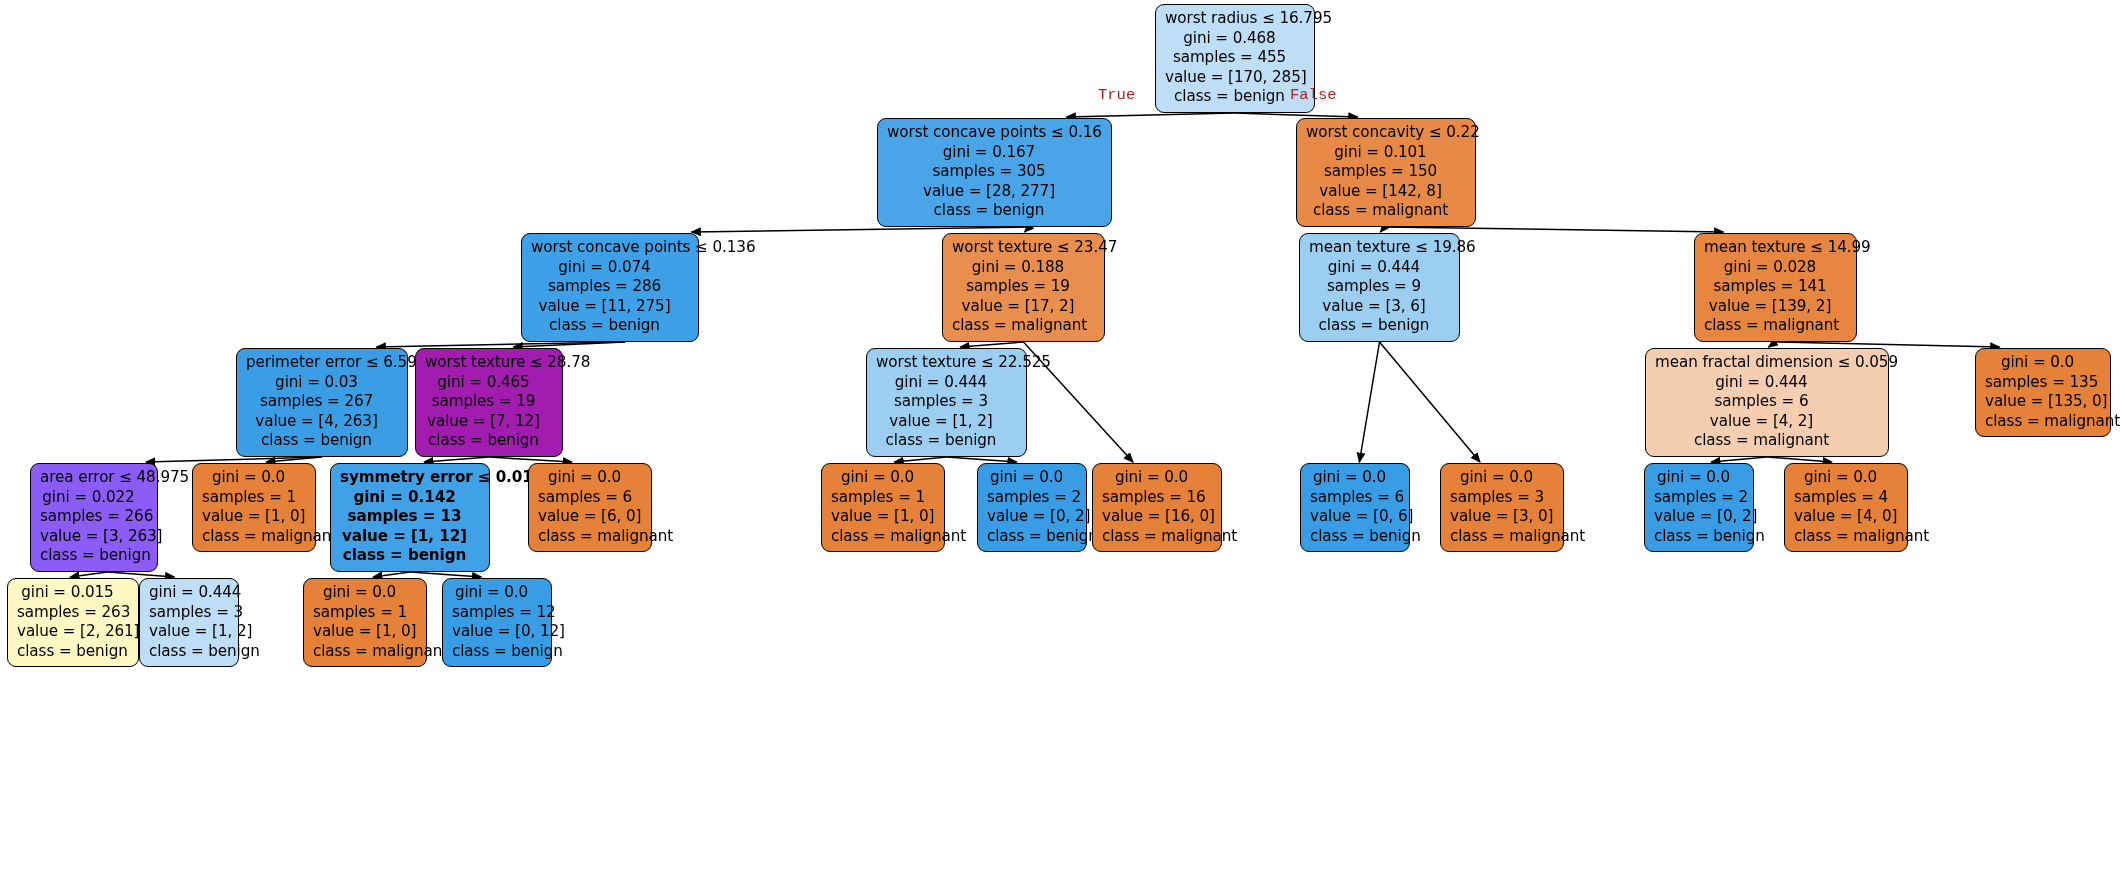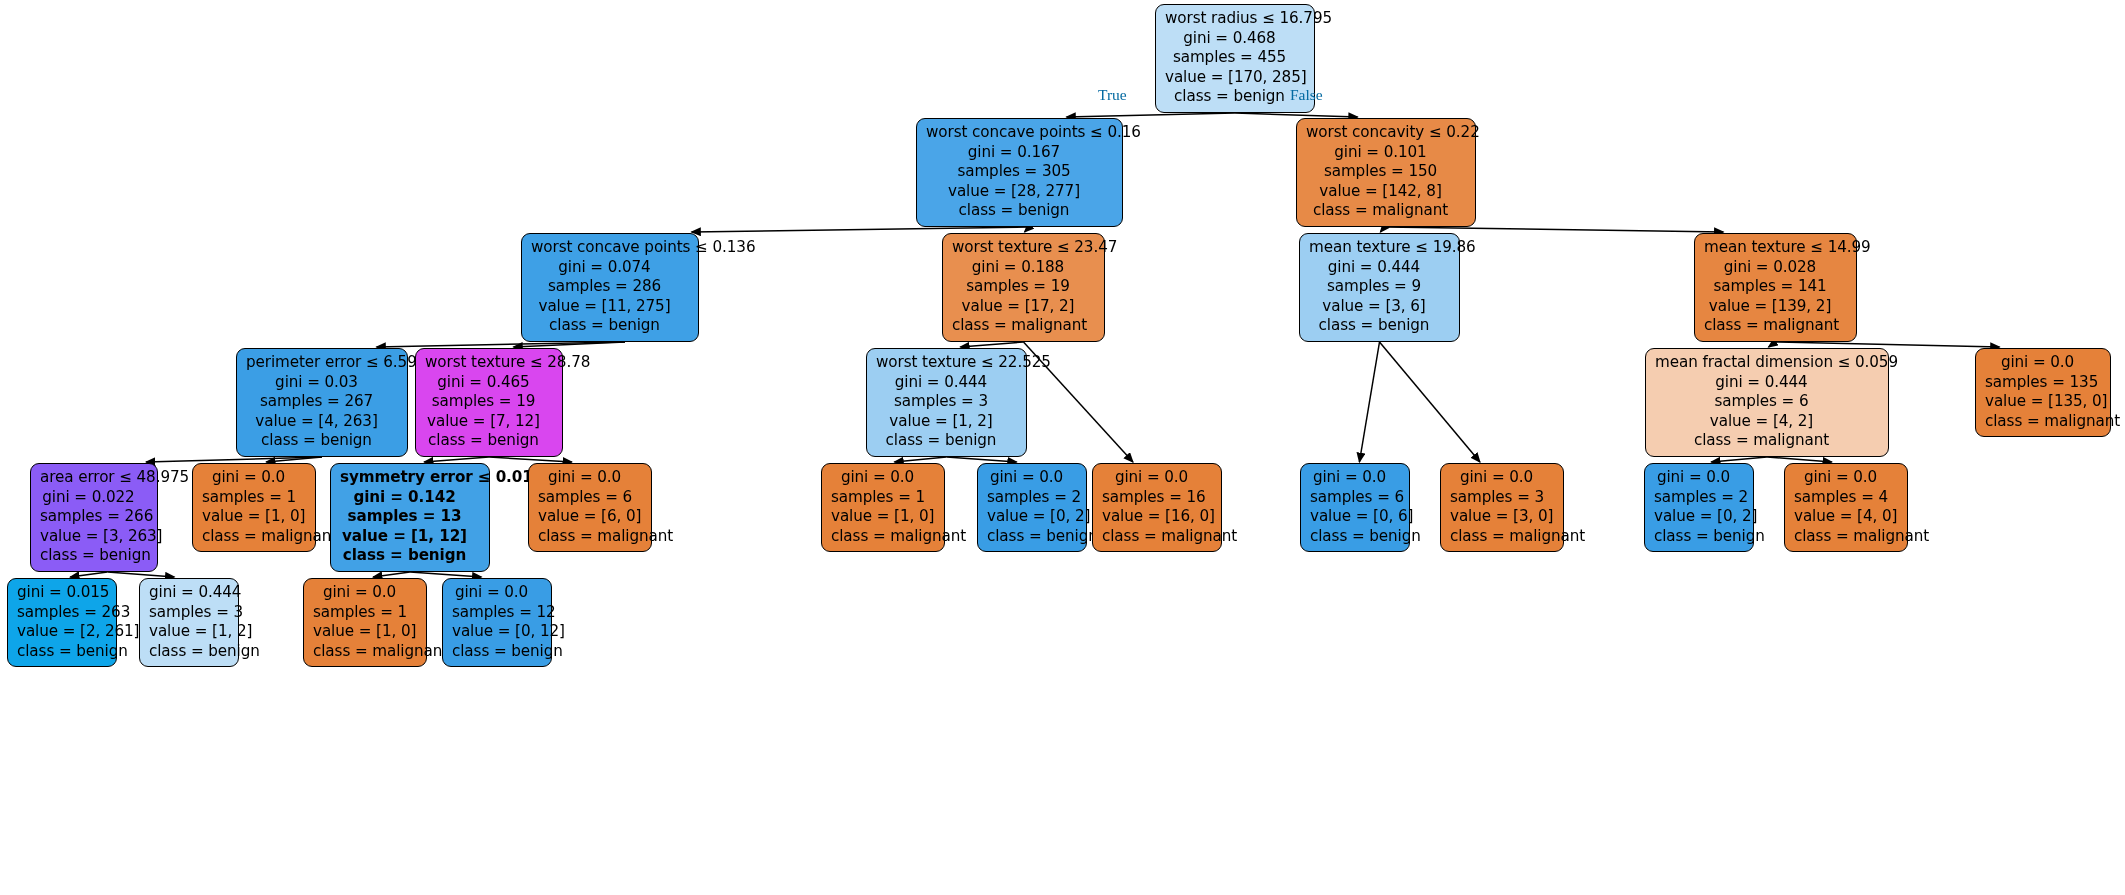--- a/index.html
+++ b/index.html
@@ -34,23 +34,23 @@
     color: #000000;
     padding: 4px 20px 5px 9px;
     white-space: nowrap;
     letter-spacing: -0.1px;
   }
   .tree-node .nline {
     display: block;
   }
   .edge-label {
     position: absolute;
-    font-family: Liberation Serif, serif;
+    font-family: Liberation Mono, monospace;
     font-size: 15.5px;
-    color: #0369a1;
+    color: #b91c1c;
     white-space: nowrap;
   }
 </style>
 </head>
 <body>
 
 <div id="tree-canvas">
   <svg id="edge-layer" viewBox="0 0 2125 895">
     <defs>
       <marker id="arrowhead" markerWidth="8" markerHeight="8" refX="6.2" refY="3" orient="auto" markerUnits="strokeWidth">
@@ -87,21 +87,21 @@
       </g>
   </svg>
   <div id="node-layer">
       <div class="tree-node" style="left: 1155px; top: 4px; width: 160px; background: rgb(189, 222, 246);">
         <span class="nline">worst radius ≤ 16.795</span>
         <span class="nline">gini = 0.468</span>
         <span class="nline">samples = 455</span>
         <span class="nline">value = [170, 285]</span>
         <span class="nline">class = benign</span>
       </div>
-      <div class="tree-node" style="left: 916px; top: 118px; width: 207px; background: rgb(74, 165, 232);">
+      <div class="tree-node" style="left: 877px; top: 118px; width: 235px; background: rgb(74, 165, 232);">
         <span class="nline">worst concave points ≤ 0.16</span>
         <span class="nline">gini = 0.167</span>
         <span class="nline">samples = 305</span>
         <span class="nline">value = [28, 277]</span>
         <span class="nline">class = benign</span>
       </div>
       <div class="tree-node" style="left: 521px; top: 233px; width: 178px; background: rgb(62, 160, 230);">
         <span class="nline">worst concave points ≤ 0.136</span>
         <span class="nline">gini = 0.074</span>
         <span class="nline">samples = 286</span>
@@ -115,39 +115,39 @@
         <span class="nline">value = [4, 263]</span>
         <span class="nline">class = benign</span>
       </div>
       <div class="tree-node" style="left: 30px; top: 463px; width: 128px; background: #8b5cf6;">
         <span class="nline">area error ≤ 48.975</span>
         <span class="nline">gini = 0.022</span>
         <span class="nline">samples = 266</span>
         <span class="nline">value = [3, 263]</span>
         <span class="nline">class = benign</span>
       </div>
-      <div class="tree-node" style="left: 7px; top: 578px; width: 110px; background: #0ea5e9;">
+      <div class="tree-node" style="left: 7px; top: 578px; width: 132px; background: #fef9c3;">
         <span class="nline">gini = 0.015</span>
         <span class="nline">samples = 263</span>
         <span class="nline">value = [2, 261]</span>
         <span class="nline">class = benign</span>
       </div>
       <div class="tree-node" style="left: 139px; top: 578px; width: 100px; background: rgb(189, 222, 246);">
         <span class="nline">gini = 0.444</span>
         <span class="nline">samples = 3</span>
         <span class="nline">value = [1, 2]</span>
         <span class="nline">class = benign</span>
       </div>
       <div class="tree-node" style="left: 192px; top: 463px; width: 124px; background: rgb(229, 129, 57);">
         <span class="nline">gini = 0.0</span>
         <span class="nline">samples = 1</span>
         <span class="nline">value = [1, 0]</span>
         <span class="nline">class = malignant</span>
       </div>
-      <div class="tree-node" style="left: 415px; top: 348px; width: 148px; background: #d946ef;">
+      <div class="tree-node" style="left: 415px; top: 348px; width: 148px; background: #a21caf;">
         <span class="nline">worst texture ≤ 28.78</span>
         <span class="nline">gini = 0.465</span>
         <span class="nline">samples = 19</span>
         <span class="nline">value = [7, 12]</span>
         <span class="nline">class = benign</span>
       </div>
       <div class="tree-node" style="left: 330px; top: 463px; width: 160px; background: rgb(65, 161, 230); font-weight: bold;">
         <span class="nline">symmetry error ≤ 0.013</span>
         <span class="nline">gini = 0.142</span>
         <span class="nline">samples = 13</span>

